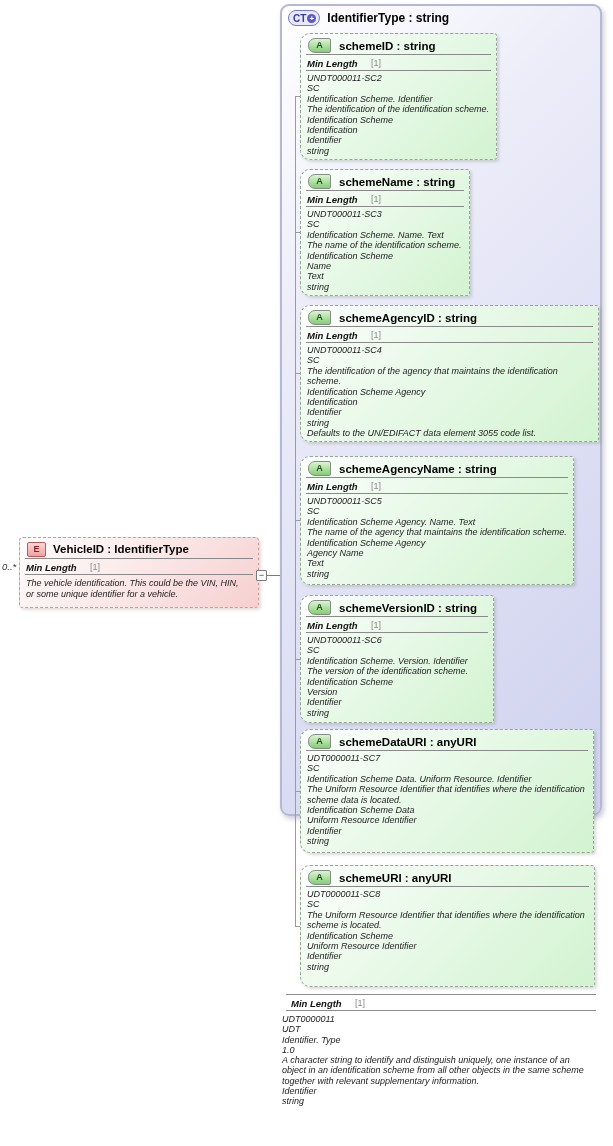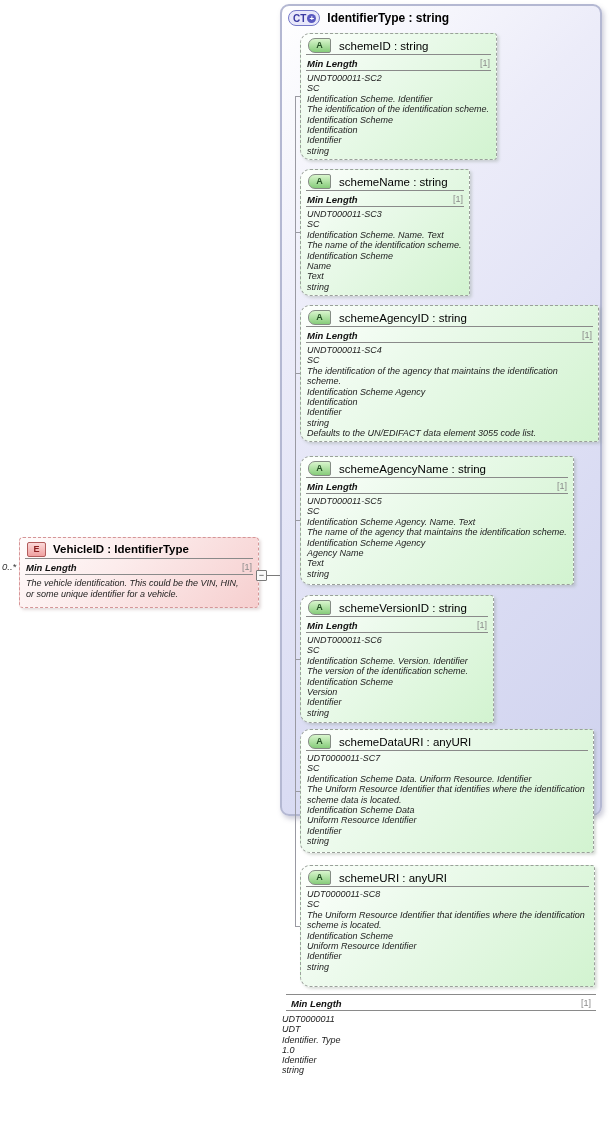--- a/index.html
+++ b/index.html
@@ -2,21 +2,21 @@
 <html><head>
 <meta charset="utf-8">
 <style>
   html,body{margin:0;padding:0;background:#ffffff;}
   #canvas{
     position:relative;width:613px;height:1146px;overflow:hidden;
     font-family:"Liberation Sans",sans-serif;background:#ffffff;
   }
   
   .hr{height:1px;background:#8a8a8a;margin:0 5px;}
-  .facet-row{display:flex;align-items:center;padding:2px 6px 1px 6px;height:12px;justify-content:space-between;}
+  .facet-row{display:flex;align-items:center;padding:2px 6px 1px 6px;height:12px;}
   .facet-name{font-style:italic;font-weight:bold;font-size:9.5px;color:#111;width:64px;}
   .facet-value{font-size:9px;color:#8a8a8a;}
   .ann-lines{padding:2px 5px 0 6px;}
   .ann-line{font-style:italic;font-size:9px;line-height:10.4px;color:#222;}
   
   .cardinality{
     position:absolute;left:2px;top:561px;font-style:italic;font-size:9.5px;color:#333;
   }
   .element-box{
     position:absolute;left:19px;top:537px;width:238px;height:69px;
@@ -72,21 +72,21 @@
     box-shadow:2px 2px 3px rgba(120,135,120,0.28);
     overflow:hidden;
   }
   .attr-header{display:flex;align-items:center;gap:8px;padding:4px 0 1px 7px;height:15px;}
   .a-badge{
     width:21px;height:13px;border:1px solid #858c85;border-radius:7px 2px 2px 7px;
     background:linear-gradient(#d9f6cd,#86cc7a);
     color:#234f23;font-size:9px;font-weight:bold;line-height:13px;text-align:center;
     flex:0 0 auto;
   }
-  .attr-title{font-size:11.5px;font-weight:normal;color:#000;white-space:nowrap;}
+  .attr-title{font-size:11.5px;font-weight:bold;color:#000;white-space:nowrap;}
   
   .ct-facet{position:absolute;left:3px;right:3px;top:988px;}
   .ct-facet .hr{margin:0 1px;}
   .ct-annotations{position:absolute;left:0;top:1008px;width:306px;}
   .ct-annotations .ann-line{font-size:9px;line-height:10.3px;}
 </style>
 </head>
 <body>
 
 <div id="canvas">
@@ -285,18 +285,19 @@
         <span class="facet-name">Min Length</span>
         <span class="facet-value">[1]</span>
       </div>
       <div class="hr"></div>
     </div>
     <div class="ct-annotations">
         <div class="ann-line">UDT0000011</div>
         <div class="ann-line">UDT</div>
         <div class="ann-line">Identifier. Type</div>
         <div class="ann-line">1.0</div>
+        <div class="ann-line">A character string to identify and distinguish uniquely, one instance of an object in an identification scheme from all other objects in the same scheme together with relevant supplementary information.</div>
         <div class="ann-line">Identifier</div>
         <div class="ann-line">string</div>
       </div>
 
   </div>
 </div>
 
 </body></html>

